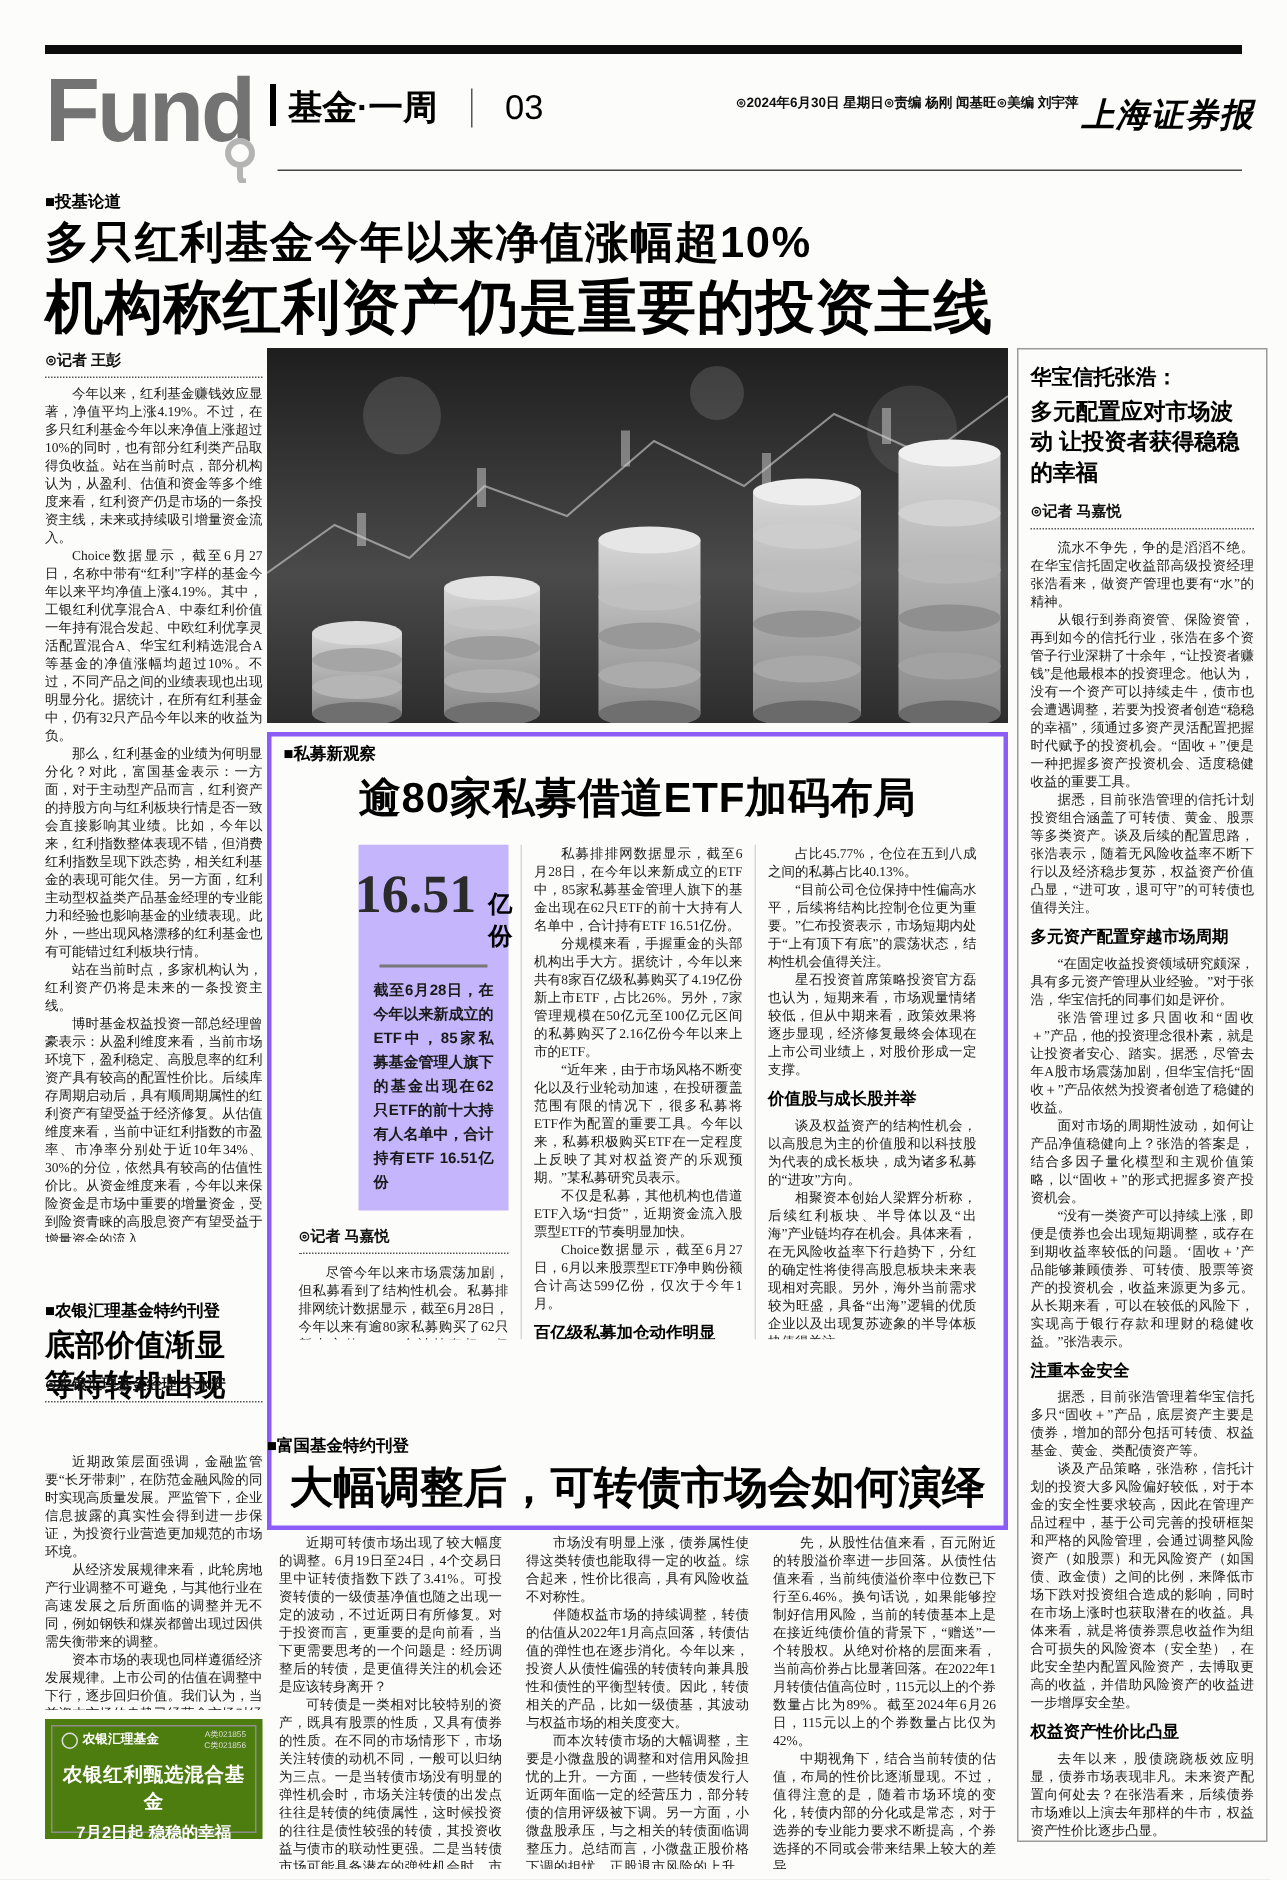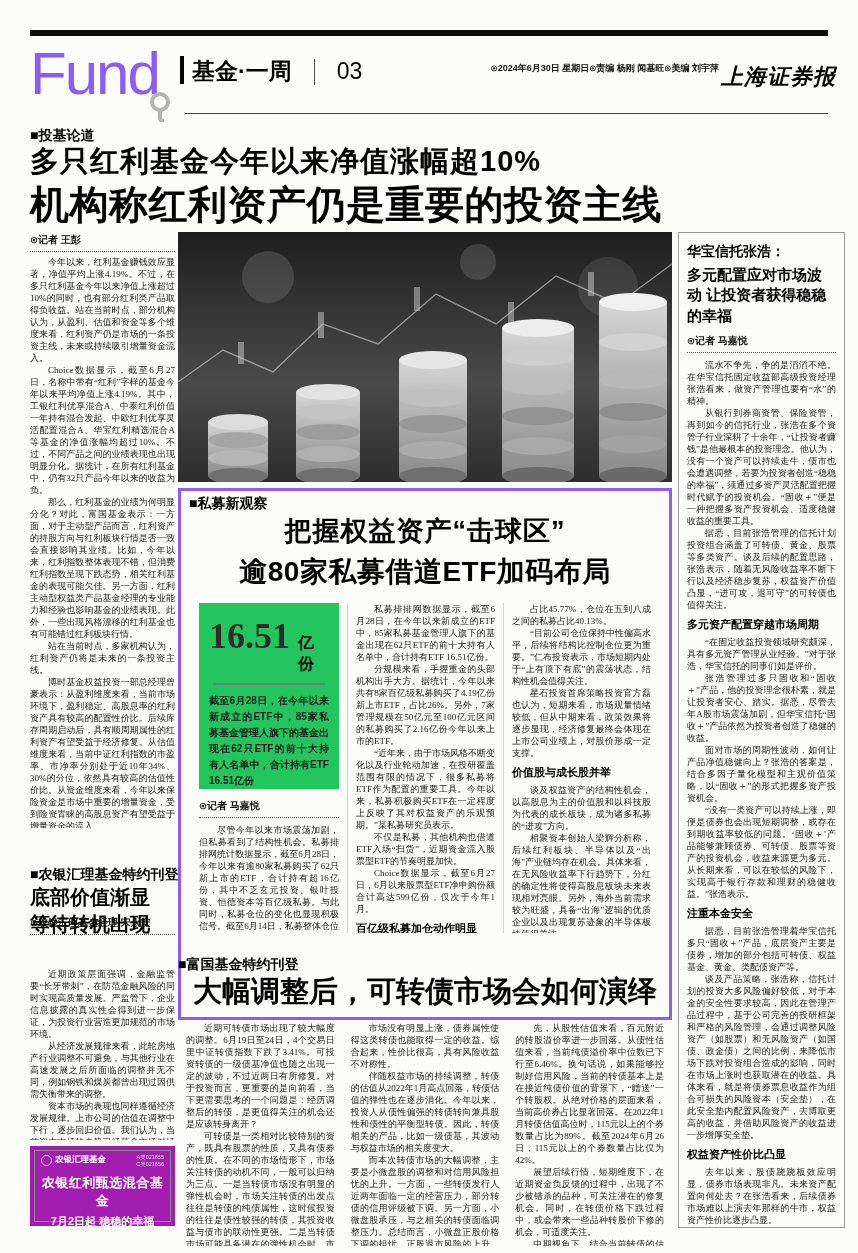--- a/index.html
+++ b/index.html
@@ -1,34 +1,34 @@
 <!DOCTYPE html>
 <html><head>
 <meta charset="utf-8">
 <style>
   html,body{margin:0;padding:0;background:#e8e8e8;}
   .page{position:relative;width:858px;height:1253px;background:#fcfcfb;overflow:hidden;
         font-family:"Liberation Serif",serif;color:#111;}
   
   .topbar{position:absolute;left:30px;top:30px;width:798px;height:6px;background:#0c0c0c;}
   .fund-logo{position:absolute;left:30px;top:44px;font-family:"Liberation Sans",sans-serif;
-             font-weight:400;font-size:60px;line-height:1;color:#8b5cf6;letter-spacing:-2px;text-align:center;}
+             font-weight:700;font-size:60px;line-height:1;color:#737373;letter-spacing:-2px;text-align:center;}
   .logo-hook{position:absolute;left:148px;top:92px;}
   .hdr-bar{position:absolute;left:180px;top:56px;width:4px;height:28px;background:#000;}
   .hdr-title{position:absolute;left:192px;top:56px;font-family:"Liberation Sans",sans-serif;
              font-weight:900;font-size:23px;color:#000;display:flex;align-items:center;gap:22px;}
   .hdr-title .pgsep{width:1px;height:26px;background:#555;}
   .hdr-title .pgno{font-weight:500;}
   .hdr-right{position:absolute;right:22px;top:62px;display:flex;gap:2px;}
   .dateline{font-family:"Liberation Sans",sans-serif;font-size:9px;font-weight:700;color:#111;}
   .masthead{font-family:"Liberation Serif",serif;font-weight:900;font-size:22px;
             font-style:italic;letter-spacing:1px;color:#000;}
   .hdr-rule{position:absolute;left:185px;top:113px;width:643px;height:1px;background:#444;}
   
-  .tag{font-family:"Liberation Sans",sans-serif;font-weight:900;font-size:14px;color:#000;}
+  .tag{font-family:"Liberation Sans",sans-serif;font-weight:900;font-size:11px;color:#000;}
   .byline{font-family:"Liberation Sans",sans-serif;font-weight:700;font-size:10px;
           border-bottom:1px dotted #555;padding-bottom:4px;margin-bottom:6px;color:#111;}
   .article-text p.para{margin:0;text-indent:2em;text-align:justify;
         font-size:9px;line-height:12px;color:#1a1a1a;font-family:Liberation Serif, serif;}
   .subhead{font-family:"Liberation Sans",sans-serif;font-weight:900;font-size:11px;
            margin:6px 0 4px 0;color:#000;}
   
   .lead-tag{position:absolute;left:30px;top:127px;}
   .kicker{position:absolute;left:30px;top:142px;width:645px;font-family:"Liberation Sans",sans-serif;
           font-weight:600;font-size:29px;letter-spacing:1px;color:#000;}
@@ -42,40 +42,40 @@
   .simu-box{position:absolute;left:178px;top:488px;width:494px;height:532px;
             border:3px solid #8b5cf6;box-sizing:border-box;padding:6px 10px;}
   .simu-tag{position:absolute;left:8px;top:4px;}
   .simu-h{margin-top:16px;text-align:center;font-family:"Liberation Sans",sans-serif;
           font-weight:900;color:#000;}
   .simu-h .l1{font-size:27px;letter-spacing:1px;}
   .simu-h .l2{font-size:28px;letter-spacing:0.5px;margin-top:4px;}
   .simu-cols{display:flex;margin-top:12px;height:330px;overflow:hidden;}
   .simu-col{width:33.33%;padding:0 8px;box-sizing:border-box;overflow:hidden;}
   .simu-col + .simu-col{border-left:1px solid #d7d7d7;}
-  .statbox{background:#22c55e;padding:12px 10px 0 10px;margin-bottom:10px;}
+  .statbox{background:#c4b5fd;padding:12px 10px 10px 10px;margin-bottom:10px;margin-left:40px;}
   .stat-num-row{display:flex;align-items:baseline;gap:8px;justify-content:center;}
   .stat-num{font-family:"Liberation Serif",serif;font-weight:700;font-size:36px;color:#2b2b2b;}
   .stat-unit{font-family:"Liberation Sans",sans-serif;font-weight:900;font-size:16px;color:#000;}
   .stat-rule{height:2px;background:#777;margin:8px 4px;}
   .stat-note{font-family:"Liberation Sans",sans-serif;font-weight:700;font-size:10px;
              line-height:16px;text-align:justify;color:#1a1a1a;}
   
   .sidebar{position:absolute;left:678px;top:232px;width:167px;height:996px;
            border:1px solid #9a9a9a;box-sizing:border-box;padding:10px 8px;overflow:hidden;}
   .sb-kicker{font-family:"Liberation Sans",sans-serif;font-weight:900;font-size:14px;color:#000;}
   .sb-head{font-family:"Liberation Sans",sans-serif;font-weight:900;font-size:15px;
            line-height:1.35;margin:4px 0 8px 0;color:#000;}
   
   .ny-tag{position:absolute;left:30px;top:866px;}
   .ny-head{position:absolute;left:30px;top:884px;width:150px;font-family:"Liberation Sans",sans-serif;
            font-weight:900;font-size:20px;line-height:1.35;color:#000;}
   .ny-byline{position:absolute;left:30px;top:916px;width:145px;}
   .ny-body{position:absolute;left:30px;top:968px;width:145px;height:172px;overflow:hidden;}
-  .ad{position:absolute;left:30px;top:1146px;width:145px;height:80px;background:#a21caf;
+  .ad{position:absolute;left:30px;top:1146px;width:145px;height:80px;background:#4d7c0f;
       color:#fff;box-sizing:border-box;}
   .ad-inner{position:absolute;inset:4px;border:1px solid #8d8d8d;padding:3px 6px;box-sizing:border-box;}
   .ad-top{display:flex;justify-content:space-between;align-items:flex-start;}
   .ad-brand{display:flex;align-items:center;gap:3px;font-family:"Liberation Sans",sans-serif;
             font-weight:700;font-size:8.5px;}
   .ad-logo{width:9px;height:9px;border:1.5px solid #ddd;border-radius:50%;}
   .ad-codes{font-family:"Liberation Sans",sans-serif;font-size:5.5px;line-height:7px;text-align:right;color:#ddd;}
   .ad-title{text-align:center;font-family:"Liberation Sans",sans-serif;font-weight:900;
             font-size:13px;margin-top:6px;letter-spacing:0.5px;}
   .ad-sub{text-align:center;font-family:"Liberation Sans",sans-serif;font-weight:700;
@@ -187,21 +187,20 @@
         <ellipse cx="0" cy="148" rx="34" ry="9" fill="#b8b8b8"></ellipse>
           <ellipse cx="0" cy="110" rx="34" ry="9" fill="#d2d2d2"></ellipse>
         <ellipse cx="0" cy="70" rx="34" ry="9" fill="#f0f0f0"></ellipse>
       </g>
     </g>
   </svg>
 
   <div class="simu-box">
     <div class="tag simu-tag">■私募新观察</div>
     <div class="simu-h">
-      <div class="l1">把握权益资产“击球区”</div>
       <div class="l2">逾80家私募借道ETF加码布局</div>
     </div>
     <div class="simu-cols">
       <div class="simu-col">
         <div class="statbox">
           <div class="stat-num-row">
             <span class="stat-num">16.51</span>
             <span class="stat-unit">亿份</span>
           </div>
           <div class="stat-rule"></div>
@@ -306,20 +305,19 @@
         <p class="para">可转债是一类相对比较特别的资产，既具有股票的性质，又具有债券的性质。在不同的市场情形下，市场关注转债的动机不同，一般可以归纳为三点。一是当转债市场没有明显的弹性机会时，市场关注转债的出发点往往是转债的纯债属性，这时候投资的往往是债性较强的转债，其投资收益与债市的联动性更强。二是当转债市场可能具备潜在的弹性机会时，市场关注转债的出发点往往是转债的股票属性，但结合投资人不同的喜好，往往会有两种选择：一种是关注股性较强的转债，期待未来能跟随权益市场的上涨而有较高的收益；另一种是关注兼具股性与债性的平衡型转债，这种转债的特点在于，如果未来股票市场上涨也能分到一杯羹，而如果股票</p>
       </div>
     <div class="fg-col article-text">
         <p class="para">市场没有明显上涨，债券属性使得这类转债也能取得一定的收益。综合起来，性价比很高，具有风险收益不对称性。</p>
         <p class="para">伴随权益市场的持续调整，转债的估值从2022年1月高点回落，转债估值的弹性也在逐步消化。今年以来，投资人从债性偏强的转债转向兼具股性和债性的平衡型转债。因此，转债相关的产品，比如一级债基，其波动与权益市场的相关度变大。</p>
         <p class="para">而本次转债市场的大幅调整，主要是小微盘股的调整和对信用风险担忧的上升。一方面，一些转债发行人近两年面临一定的经营压力，部分转债的信用评级被下调。另一方面，小微盘股承压，与之相关的转债面临调整压力。总结而言，小微盘正股价格下调的担忧、正股退市风险的上升，促成了部分资金无差别抛售债券的行为，形成了资金的负反馈。</p>
       </div>
     <div class="fg-col article-text">
       <div>
           <p class="para">先，从股性估值来看，百元附近的转股溢价率进一步回落。从债性估值来看，当前纯债溢价率中位数已下行至6.46%。换句话说，如果能够控制好信用风险，当前的转债基本上是在接近纯债价值的背景下，“赠送”一个转股权。从绝对价格的层面来看，当前高价券占比显著回落。在2022年1月转债估值高位时，115元以上的个券数量占比为89%。截至2024年6月26日，115元以上的个券数量占比仅为42%。</p>
-          <p class="para">展望后续行情，短期维度下，在近期资金负反馈的过程中，出现了不少被错杀的品种，可关注潜在的修复机会。同时，在转债价格下跌过程中，或会带来一些品种转股价下修的机会，可适度关注。</p>
           <p class="para">中期视角下，结合当前转债的估值，布局的性价比逐渐显现。不过，值得注意的是，随着市场环境的变化，转债内部的分化或是常态，对于选券的专业能力要求不断提高，个券选择的不同或会带来结果上较大的差异。</p>
         </div>
 
     </div>
   </div>
 
 </div>
 
 </body></html>

